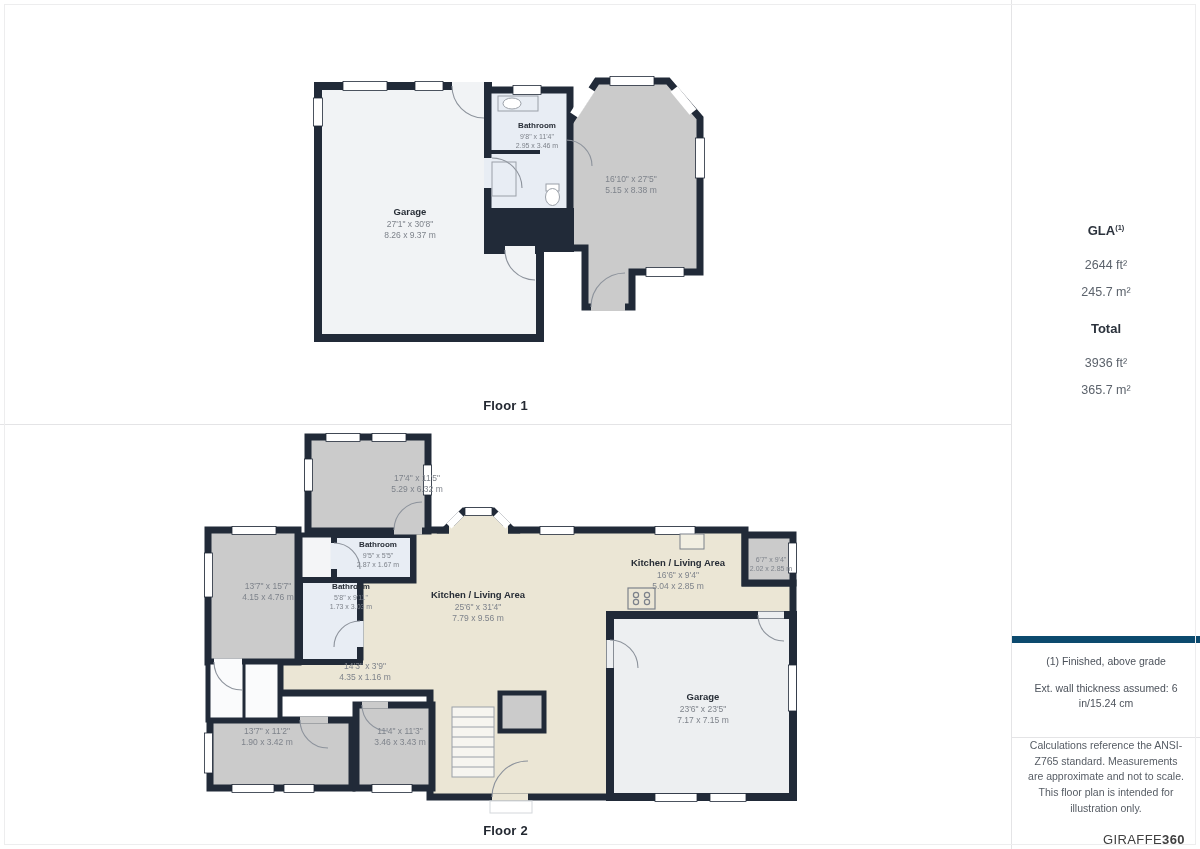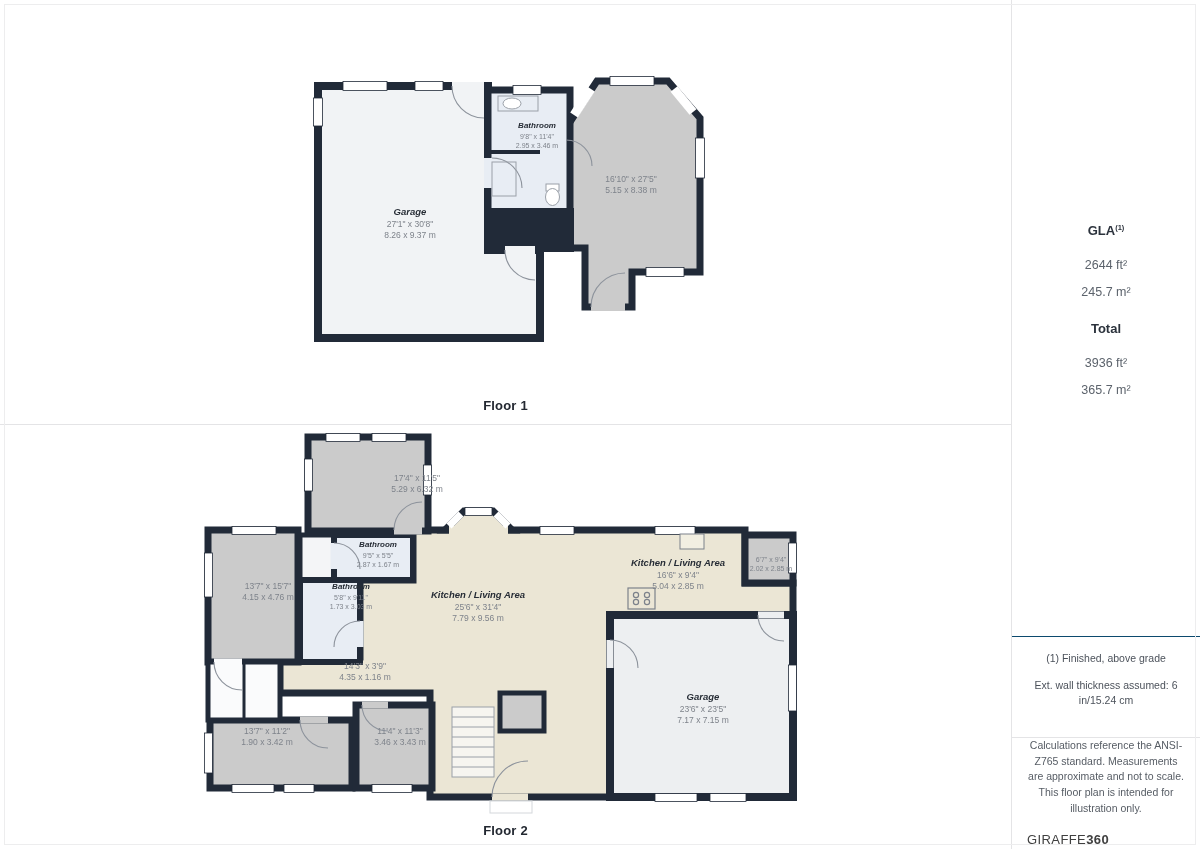--- a/index.html
+++ b/index.html
@@ -20,46 +20,46 @@
 
   .floor-caption {
     position:absolute; left:0; right:0; bottom:11px; text-align:center;
     font-size:13px; font-weight:700; color:#232831; letter-spacing:.2px;margin-top:16px;
   }
 
   .room-label {
     position:absolute; transform:translateX(-50%); text-align:center;
     white-space:nowrap; line-height:1.32; z-index:3;
   }
-  .room-name { font-size:9.5px; font-weight:700; color:#272d36;font-style:italic; }
+  .room-name { font-size:9.5px; font-weight:700; color:#272d36; }
   .room-name:empty { display:none; }
   .room-dim  { font-size:8.5px; color:#7e838b; }
   .room-label.small .room-name { font-size:8px; }
   .room-label.small .room-dim  { font-size:7px; }
 
   
   .sidebar { width:188px; display:flex; flex-direction:column; background:#fff;gap:14px; }
   .sb-stats {
     height:630px; display:flex; flex-direction:column;
     align-items:center; justify-content:center; text-align:center;
   }
   .sb-h { font-size:13px; font-weight:700; color:#2b323c; margin-bottom:9px; }
   .sb-h sup { font-size:7.5px; font-weight:700; }
   .sb-h.total { margin-top:20px; }
   .sb-v { font-size:12.5px; color:#5c636c; line-height:17px;margin-top:10px; }
 
   .sb-notes {
-    border-top:1px solid #0c4a6e; height:88px; box-sizing:border-box;
+    border-top:7px solid #0c4a6e; height:88px; box-sizing:border-box;
     display:flex; flex-direction:column; justify-content:center; gap:11px;
     padding:6px 16px; text-align:center;
     font-size:10.5px; color:#4c525b; line-height:1.45;
   }
   .sb-disclaimer {
     border-top:1px solid #e4e4e6; flex:1; box-sizing:border-box;
-    display:flex; flex-direction:column; justify-content:center; align-items:flex-start;
+    display:flex; flex-direction:column; justify-content:center; align-items:flex-end;
     gap:13px; padding:0 15px; text-align:center;
     font-size:10.5px; color:#565c64; line-height:1.5;
   }
   .brand { font-size:13px; color:#404040; letter-spacing:.4px; font-weight:400; }
   .brand b { font-weight:800; }
 </style>
 </head>
 <body>
 
 <div class="page">

